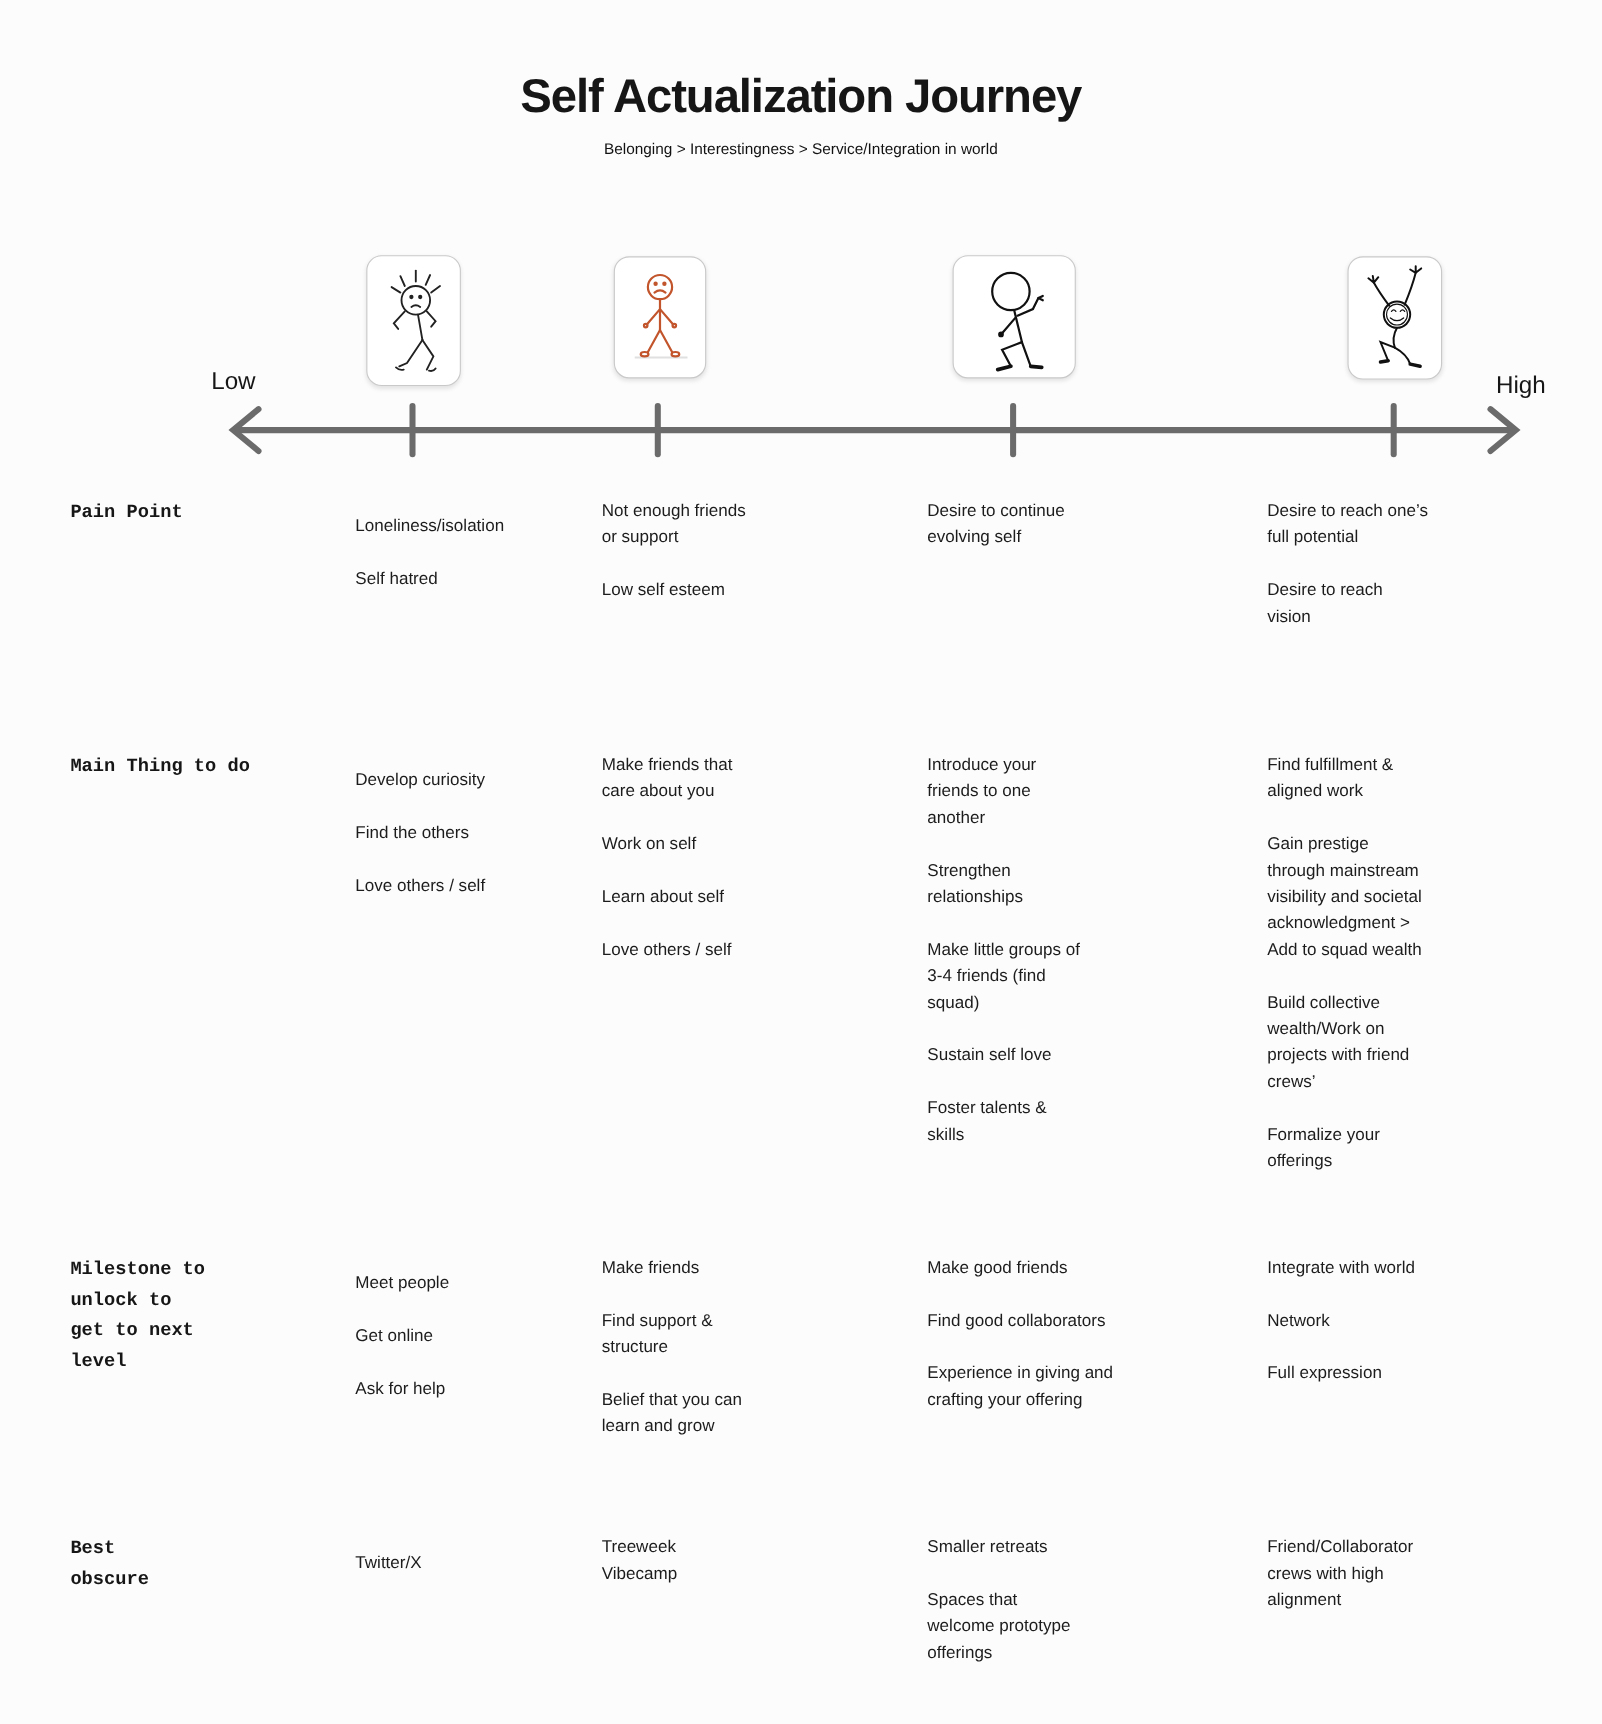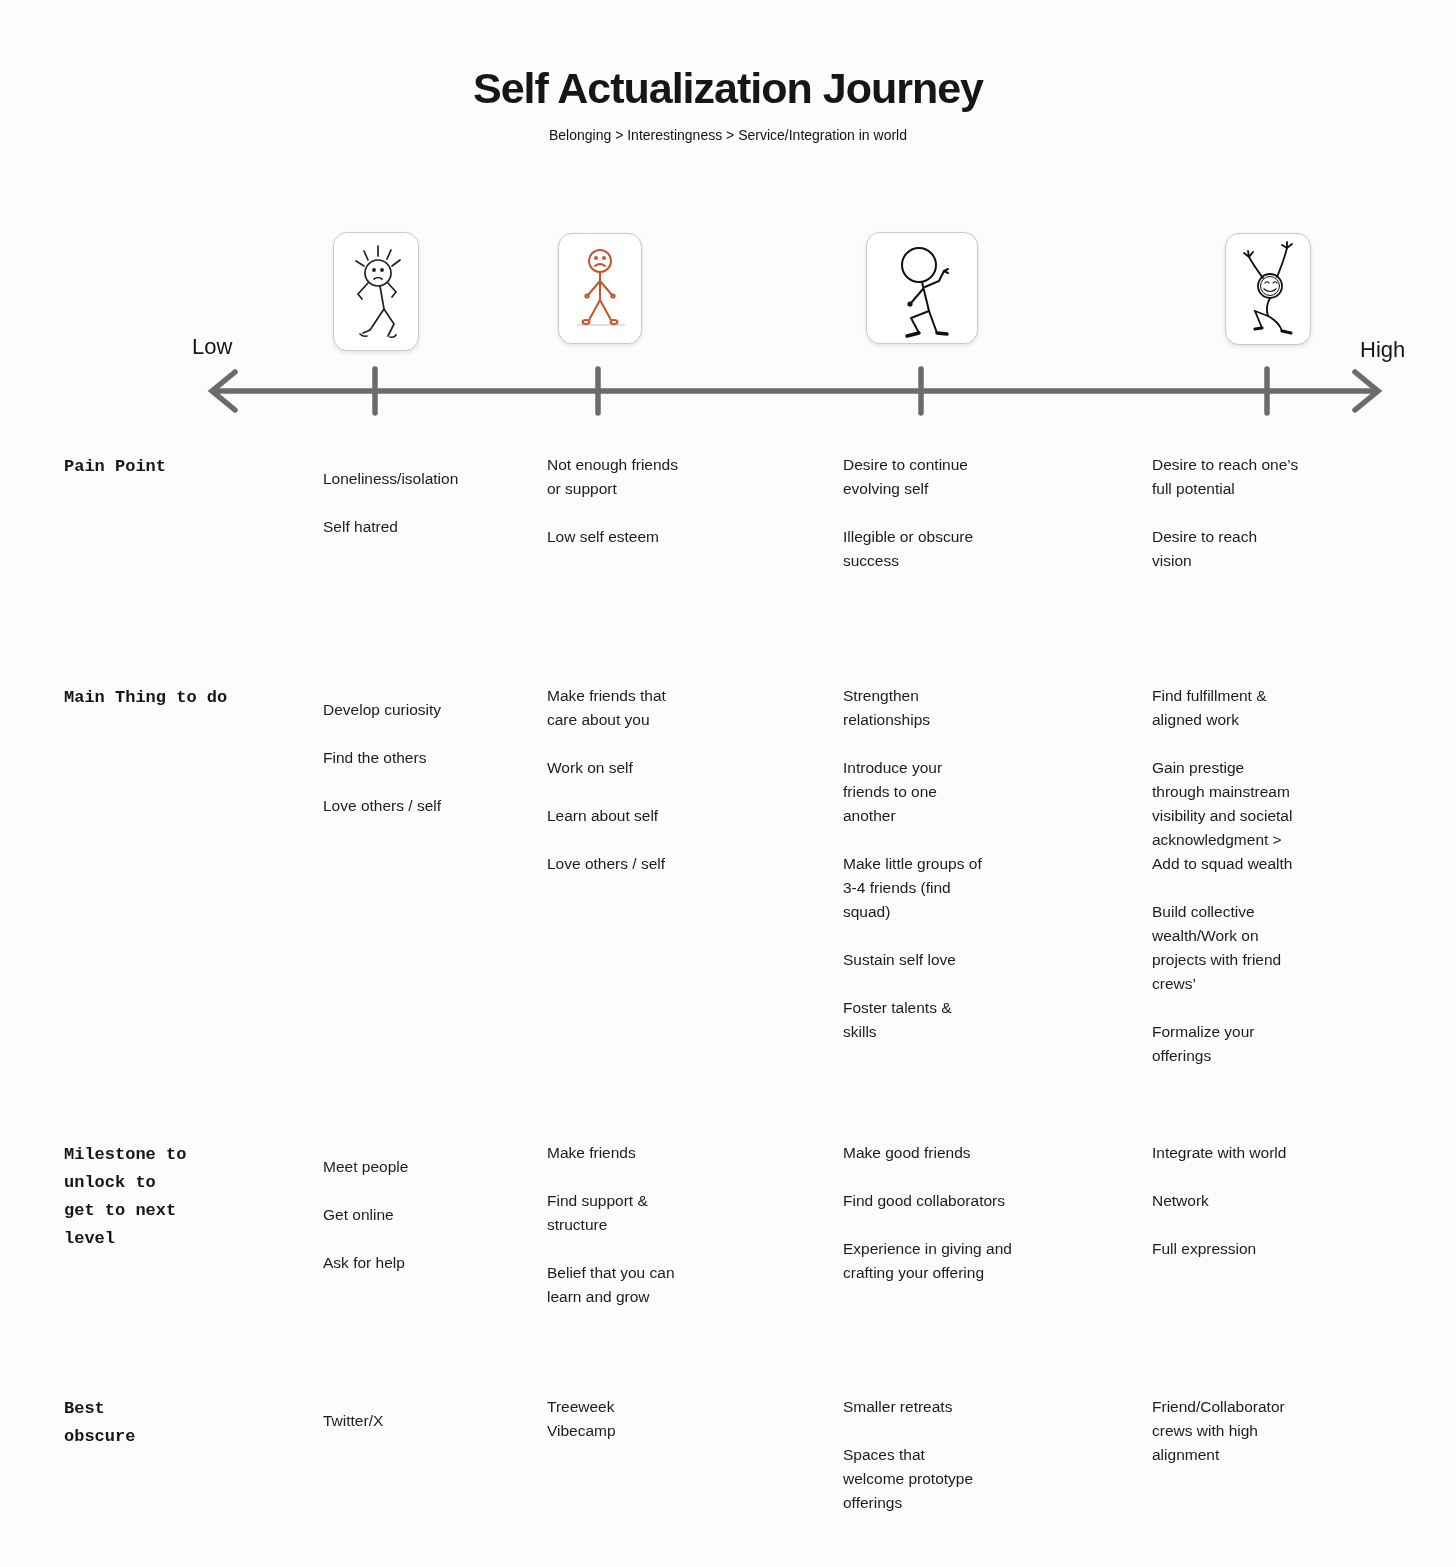--- a/index.html
+++ b/index.html
@@ -140,22 +140,20 @@
   <p>Self hatred</p>
 </div>
 <div class="cell c2 r0">
   <p>Not enough friends
 or support</p>
   <p>Low self esteem</p>
 </div>
 <div class="cell c3 r0">
   <p>Desire to continue
 evolving self</p>
-  <p>Illegible or obscure
-success</p>
 </div>
 <div class="cell c4 r0">
   <p>Desire to reach one’s
 full potential</p>
   <p>Desire to reach
 vision</p>
 </div>
 
 <div class="row-label r1">Main Thing to do</div>
 <div class="cell c1 r1">
@@ -164,25 +162,25 @@
   <p>Love others / self</p>
 </div>
 <div class="cell c2 r1">
   <p>Make friends that
 care about you</p>
   <p>Work on self</p>
   <p>Learn about self</p>
   <p>Love others / self</p>
 </div>
 <div class="cell c3 r1">
-  <p>Strengthen
-relationships</p>
   <p>Introduce your
 friends to one
 another</p>
+  <p>Strengthen
+relationships</p>
   <p>Make little groups of
 3-4 friends (find
 squad)</p>
   <p>Sustain self love</p>
   <p>Foster talents &amp;
 skills</p>
 </div>
 <div class="cell c4 r1">
   <p>Find fulfillment &amp;
 aligned work</p>

